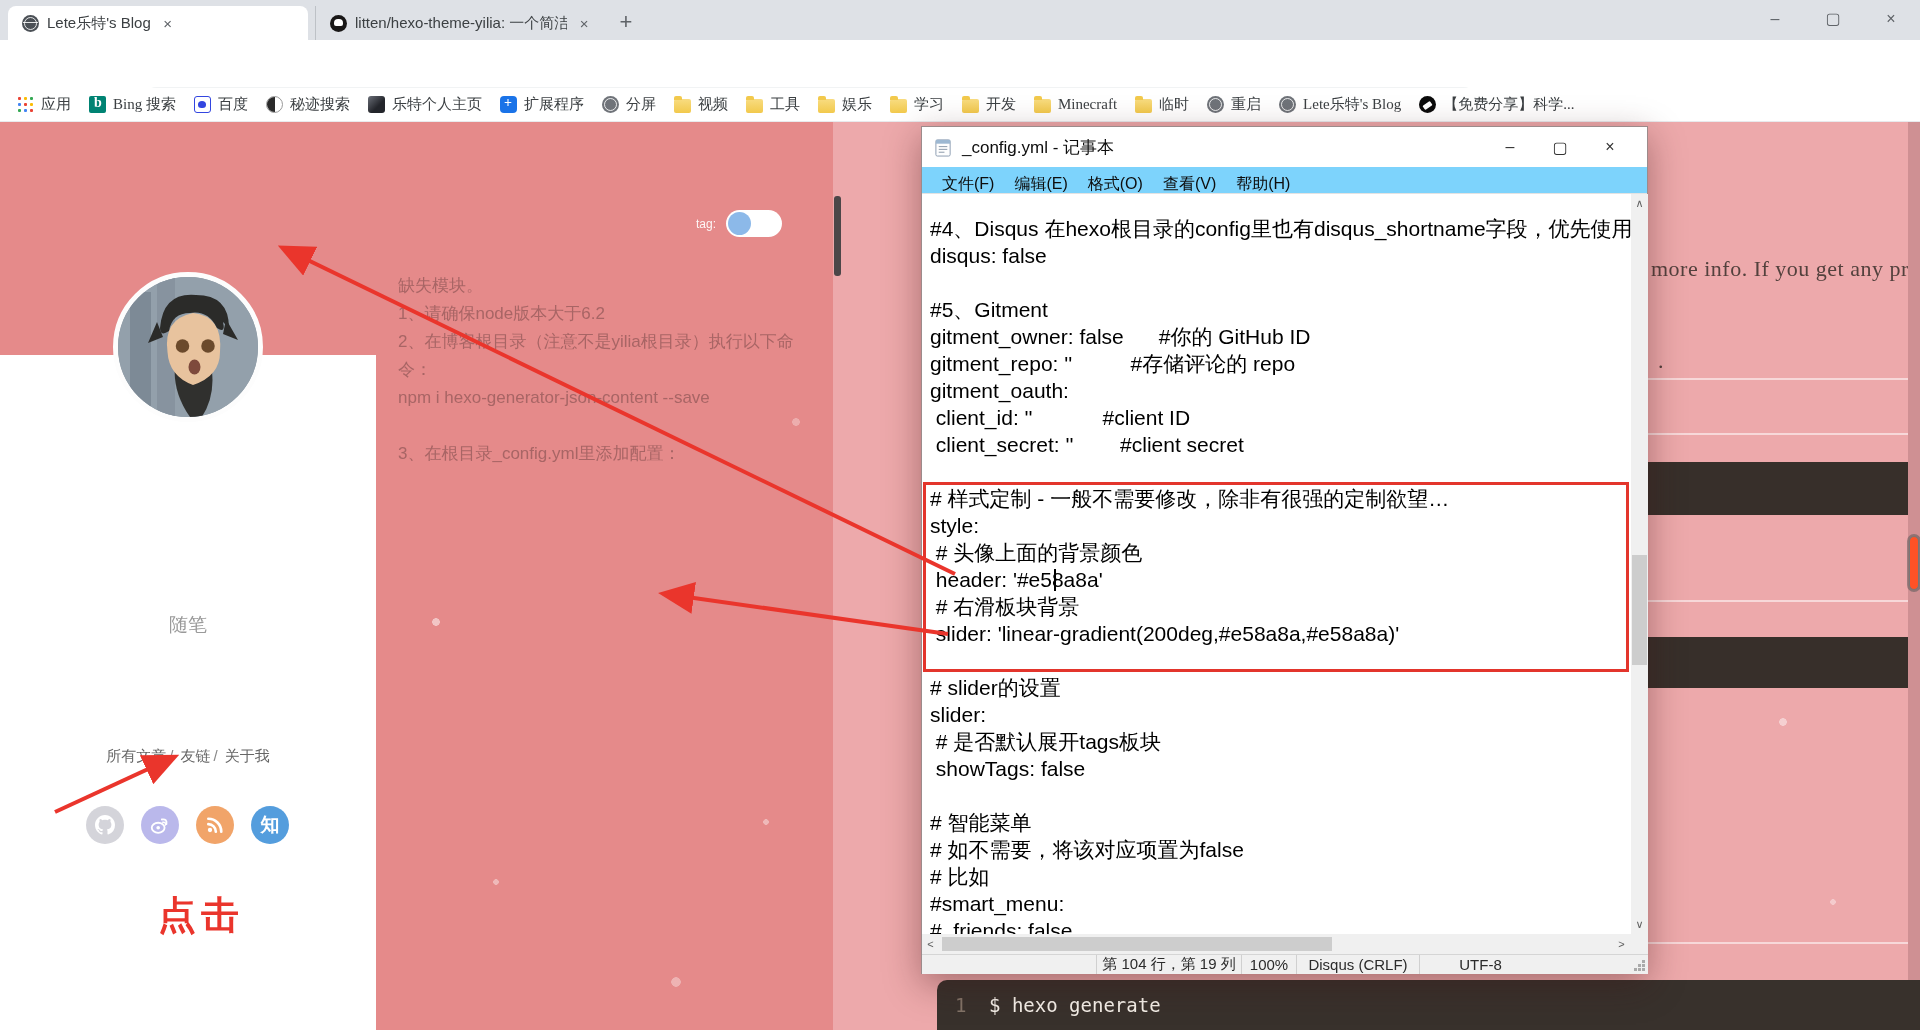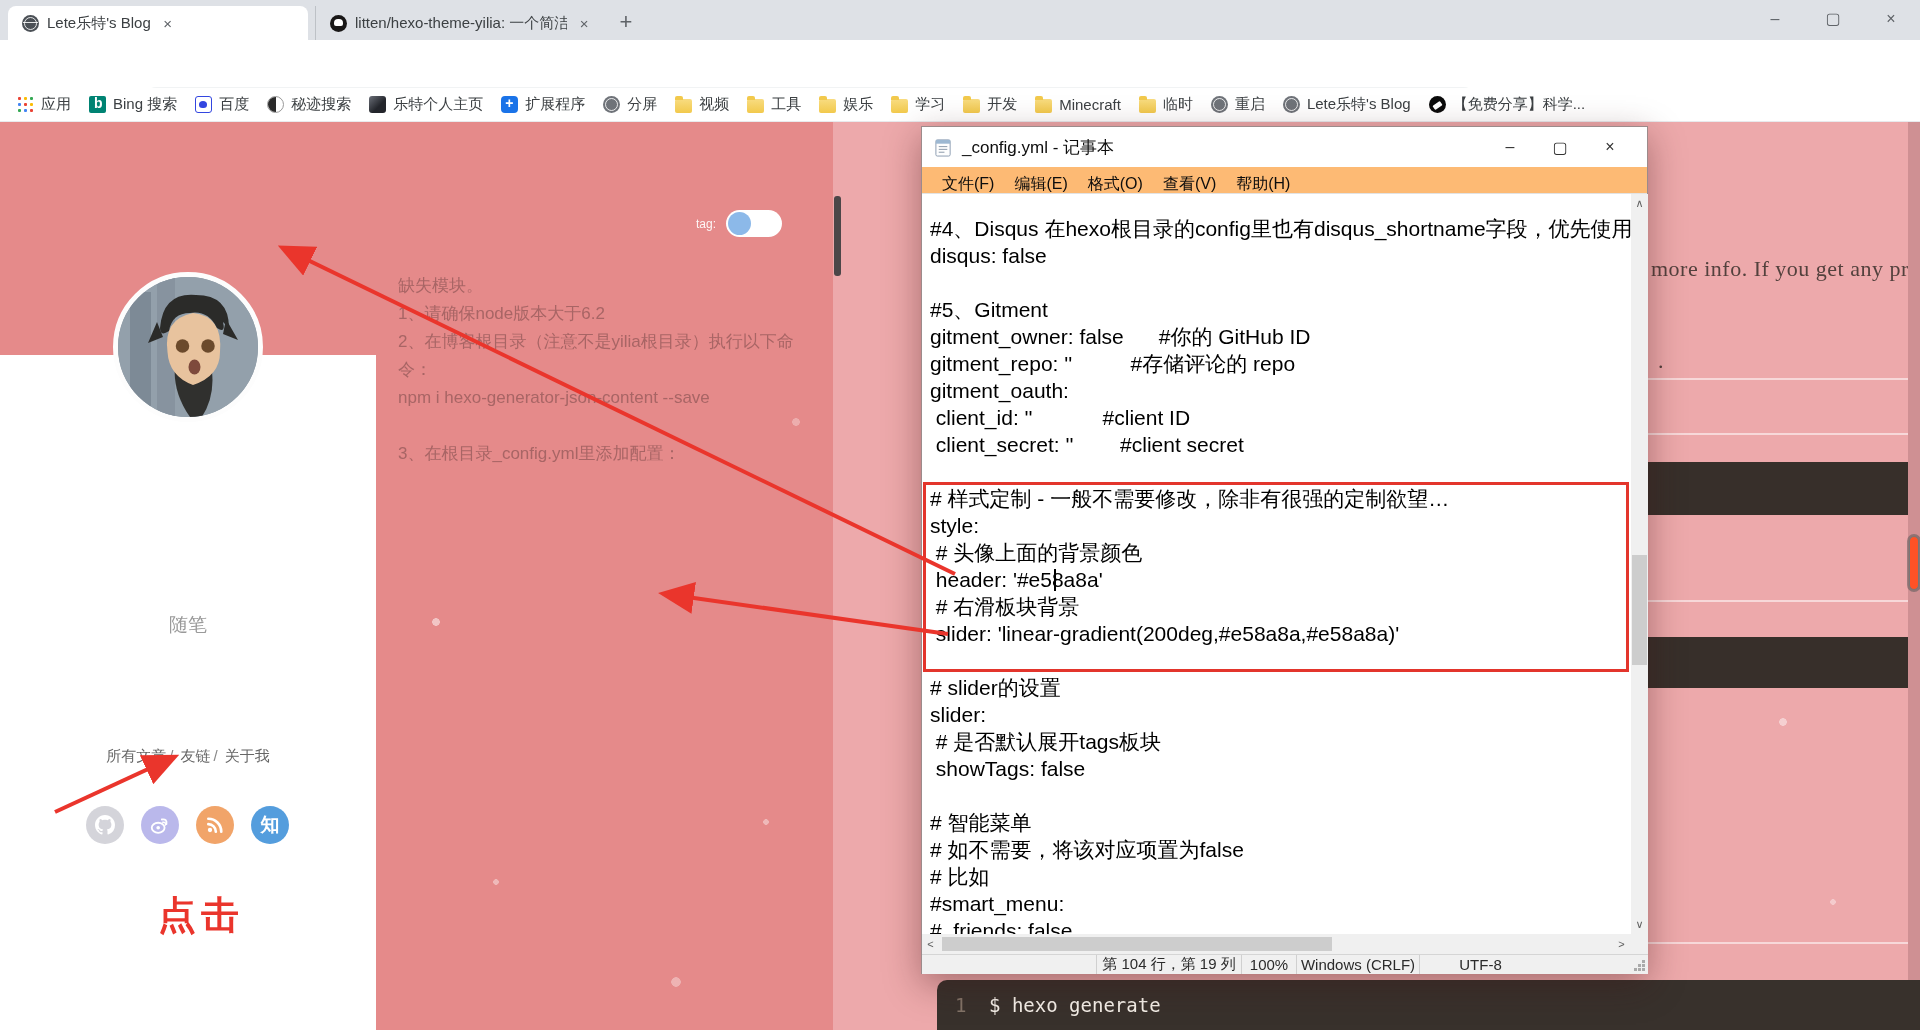--- a/index.html
+++ b/index.html
@@ -24,21 +24,21 @@
   #winctl span { width:58px; text-align:center; line-height:38px; font-size:16px; }
 
   #toolbar { left:0; top:40px; width:1920px; height:48px; background:#fff; }
   .navic { top:48px; width:34px; height:34px; color:#5f6368; font-size:21px; text-align:center; line-height:33px; }
   #omnibox { left:140px; top:47px; width:1340px; height:34px; background:#f1f3f4; border-radius:17px; display:flex; align-items:center; padding:0 16px; }
   #omni-info { color:#5f6368; font-size:14px; width:24px; border-radius:50%; }
   #omni-url { color:#202124; font-size:18px; margin-left:8px; }
   .tbic { top:50px; width:26px; height:26px; }
   .badge { position:absolute; right:-6px; bottom:-4px; background:#e33; color:#fff; font-size:11px; padding:0 3px; border-radius:2px; border:1px solid #fff; }
 
-  #bookmarks { left:0; top:88px; width:1920px; height:34px; background:#fff; display:flex; align-items:center; padding-left:8px; border-bottom:1px solid #e8eaed; }
+  #bookmarks { left:0; top:88px; width:1920px; height:34px; background:#fff; display:flex; align-items:center; padding-left:8px; border-bottom:1px solid #e8eaed;font-family:Liberation Serif, serif; }
   .bm { display:flex; align-items:center; gap:7px; padding:0 9px; font-size:15px; color:#3c4043; white-space:nowrap; height:24px; }
   .bm-ic { width:17px; height:17px; position:relative; flex:none; }
   .bm-ic[data-icon="apps"]:before { content:""; position:absolute; left:1px; top:1px; width:3px; height:3px; border-radius:1px; background:#ea4335;
     box-shadow:6px 0 #fbbc05,12px 0 #34a853,0 6px #4285f4,6px 6px #ea4335,12px 6px #fbbc05,0 12px #34a853,6px 12px #4285f4,12px 12px #ea4335; }
   .bm-ic[data-icon="bing"] { background:#008373; border-radius:2px; }
   .bm-ic[data-icon="bing"]:before { content:"b"; position:absolute; left:5px; top:-1px; color:#fff; font-size:14px; font-weight:bold; }
   .bm-ic[data-icon="baidu"] { background:#fff; border:1.5px solid #3346e0; border-radius:3px; }
   .bm-ic[data-icon="baidu"]:before { content:""; position:absolute; left:3px; top:4px; width:8px; height:7px; background:#3346e0; border-radius:50% 50% 42% 42%; }
   .bm-ic[data-icon="miji"] { background:#fff; border:1px solid #999; border-radius:50%; overflow:hidden; }
   .bm-ic[data-icon="miji"]:before { content:""; position:absolute; left:0; top:0; width:52%; height:100%; background:#2a2a2a; }
@@ -95,21 +95,21 @@
   #page-thumb { left:1909px; top:536px; width:10px; height:54px; background:#ff5226; border:1px solid #777; box-shadow:0 0 0 2px rgba(90,90,90,.55); border-radius:5px; }
   #preview-text { left:818px; top:134px; width:268px; color:#53413d; font-family:"Liberation Serif",serif; font-size:22px; letter-spacing:.5px; white-space:nowrap; overflow:hidden; }
   #preview-dot { left:825px; top:226px; color:#53413d; font-family:"Liberation Serif",serif; font-size:22px; }
 
   
   #terminal { left:937px; top:980px; width:983px; height:50px; background:#38312c; border-radius:10px 0 0 0; font-family:"DejaVu Sans Mono",monospace; font-size:19px; }
   #term-ln { left:18px; top:14px; color:#837468; }
   #term-cmd { left:52px; top:14px; color:#f6f1ea; }
 
   
-  #notepad { left:921px; top:126px; width:727px; height:848px; background:#fdba74; border:1px solid #9c8b8b; box-shadow:0 10px 34px rgba(60,20,20,.4); }
+  #notepad { left:921px; top:126px; width:727px; height:848px; background:#7dd3fc; border:1px solid #9c8b8b; box-shadow:0 10px 34px rgba(60,20,20,.4); }
   #np-titlebar { left:0; top:0; width:100%; height:40px; background:#fff; display:flex; align-items:center; padding:0 12px; }
   #np-title { font-size:17px; color:#0d0d0d; margin-left:9px; flex:1; }
   .np-btn { width:50px; text-align:center; font-size:16px; color:#333; }
   #np-menubar { left:0; top:40px; width:100%; height:27px; display:flex; align-items:center; padding-left:10px; border-bottom:1px solid #e3e3e3; }
   .np-menu { font-size:16px; color:#0d0d0d; padding:0 10px;margin-top:9px; }
   #np-text { left:0; top:67px; width:709px; height:740px; overflow:hidden; background:#fff; }
   #np-pre { position:absolute; left:8px; top:21px; font-family:"Liberation Sans",sans-serif; font-size:21px; line-height:27px; color:#000; white-space:pre; }
   #np-cursor { left:132px; top:442px; width:2px; height:22px; background:#000; }
   #np-vscroll { left:709px; top:67px; width:17px; height:740px; background:#f0f0f0; }
   #np-vthumb { left:710px; top:428px; width:15px; height:110px; background:#cdcdcd; }
@@ -420,21 +420,21 @@
     <div id="np-vthumb" class="abs"></div>
     <div id="np-hscroll" class="abs">
       <span class="np-arrow">&lt;</span>
       <span class="np-arrow" style="margin-right:18px;">&gt;</span>
     </div>
     <div id="np-hthumb" class="abs"></div>
     <div id="np-statusbar" class="abs">
       <div class="st-cell" id="st-pad"></div>
       <div class="st-cell" id="st-linecol">第 104 行，第 19 列</div>
       <div class="st-cell" id="st-zoom">100%</div>
-      <div class="st-cell" id="st-eol">Windows (CRLF)</div>
+      <div class="st-cell" id="st-eol">Disqus (CRLF)</div>
       <div class="st-cell" id="st-enc">UTF-8</div>
       <div id="st-grip"></div>
     </div>
   </div>
 
   <svg id="anno-svg" class="abs" width="1920" height="1030" viewBox="0 0 1920 1030">
     <defs>
       <marker id="arrh" markerWidth="9" markerHeight="8" refX="7" refY="4" orient="auto">
         <path d="M0 0 L9 4 L0 8 Z" fill="#ea352c"></path>
       </marker>

